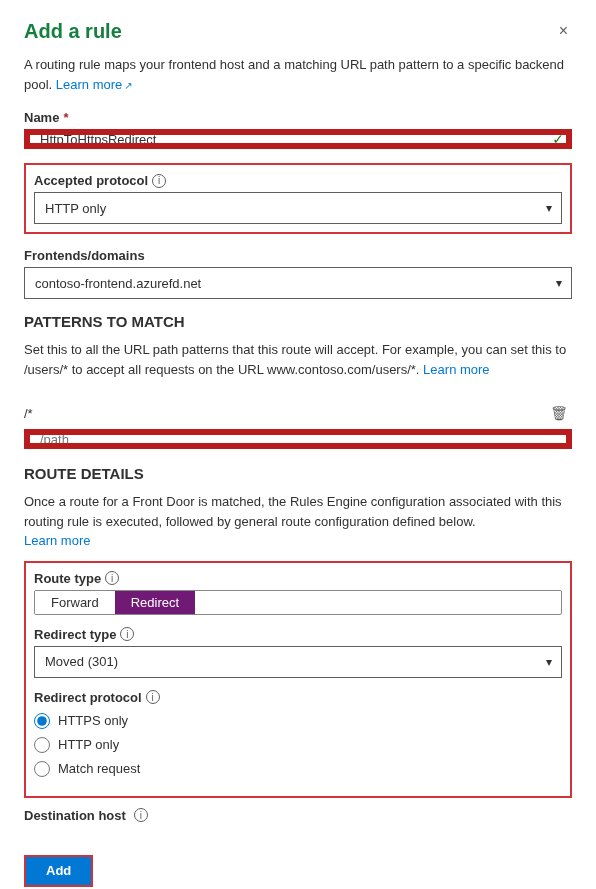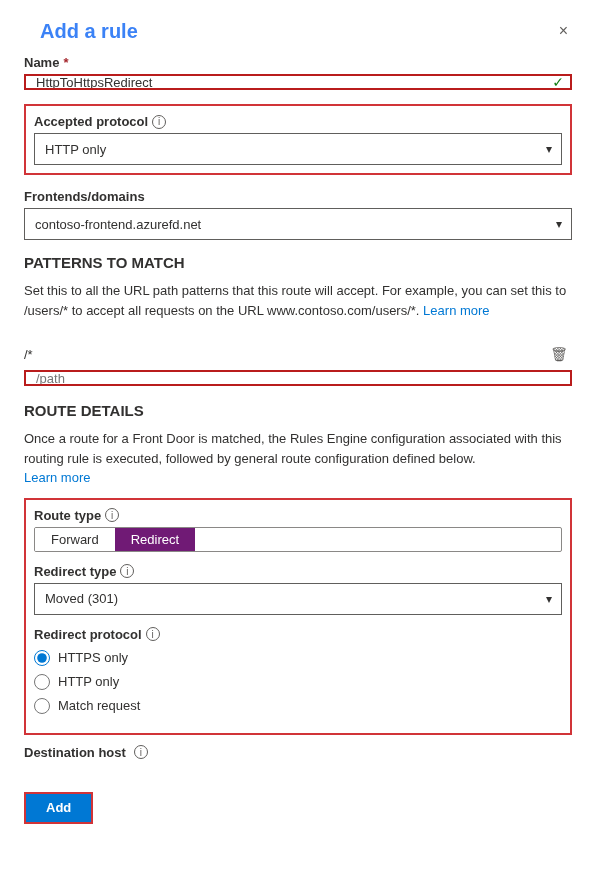--- a/index.html
+++ b/index.html
@@ -21,22 +21,21 @@
     }
     .panel-header {
       display: flex;
       justify-content: space-between;
       align-items: flex-start;
       margin-bottom: 12px;
     }
     .panel-title {
       font-size: 20px;
       font-weight: 600;
-      color: #3b82f6;
-      margin-left: 16px;
+      color: #15803d;
     }
     .close-btn {
       background: none;
       border: none;
       cursor: pointer;
       font-size: 16px;
       color: #605e5c;
       padding: 2px 4px;
     }
     .description {
@@ -73,21 +72,21 @@
       height: 14px;
       border-radius: 50%;
       border: 1px solid #605e5c;
       color: #605e5c;
       font-size: 10px;
       cursor: pointer;
       font-weight: normal;
     }
     .input-field {
       width: 100%;
-      border: 2px solid #b91c1c;
+      border: 6px solid #b91c1c;
       padding: 4px 10px;
       font-size: 13px;
       color: #323130;
       outline: none;
       background: #fff;
       height: 16px;
     }
     .input-wrapper {
       position: relative;
     }
@@ -226,20 +225,26 @@
 </head>
 <body>
 
 <div class="panel">
 
   <div class="panel-header">
     <h1 class="panel-title">Add a rule</h1>
     <button class="close-btn">×</button>
   </div>
 
+  <p class="description">
+    <span>A routing rule maps your frontend host and a matching URL path pattern to a specific backend pool.</span>
+    <a href="#" class="link">
+      <span>Learn more</span><span class="link-icon">↗</span>
+    </a>
+  </p>
 
   <div class="field-group">
     <div class="field-label">
       <span>Name</span>
         <span class="required-star">*</span>
     </div>
     <div class="input-wrapper">
       <input type="text" class="input-field" value="HttpToHttpsRedirect" style="">
       <span class="input-checkmark">✓</span>
     </div>

